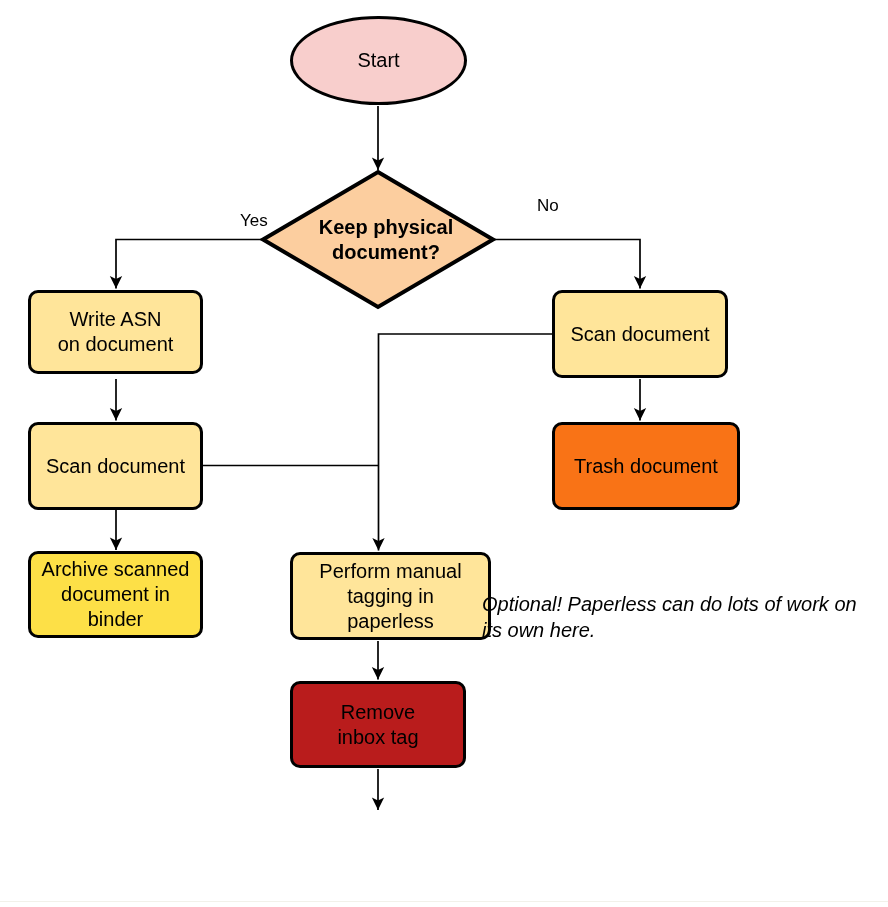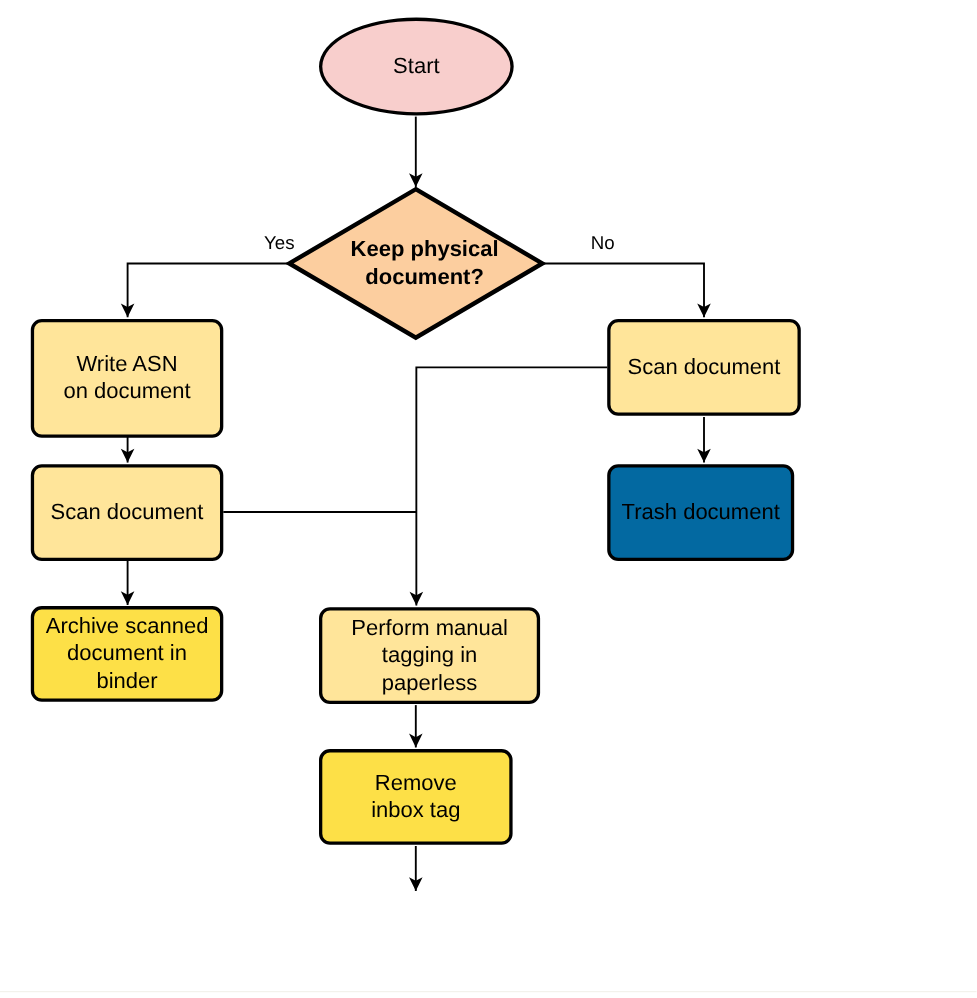--- a/index.html
+++ b/index.html
@@ -95,39 +95,41 @@
     <path class="edge" d="M203,465.5 L378.5,465.5"></path>
     <path class="edge" d="M378,641 L378,679.5" marker-end="url(#arrow)"></path>
     <path class="edge" d="M378,769 L378,810" marker-end="url(#arrow)"></path>
   </svg>
 
   <div class="node terminal" style="left: 290px; top: 16px; width: 177px; height: 89px; background: rgb(248, 206, 204);">Start</div>
 
   <div class="node decision-text" style="left:296px; top:204px; width:180px; height:71px;font-weight:bold;">Keep physical
 document?</div>
 
-  <div class="node process" style="left: 28px; top: 290px; width: 175px; height: 108px; background: rgb(255, 229, 154);">Write ASN
+  <div class="node process" style="left: 28px; top: 290px; width: 175px; height: 84px; background: rgb(255, 229, 154);">Write ASN
 on document</div>
 
   <div class="node process" style="left: 28px; top: 422px; width: 175px; height: 88px; background: rgb(255, 229, 154);">Scan document</div>
 
   <div class="node process" style="left: 28px; top: 551px; width: 175px; height: 87px; background: #fde047;">Archive scanned
 document in
 binder</div>
 
   <div class="node process" style="left: 552px; top: 290px; width: 176px; height: 88px; background: rgb(255, 229, 154);">Scan document</div>
 
-  <div class="node process" style="left: 552px; top: 422px; width: 170px; height: 88px; background: #0369a1;">Trash document</div>
+  <div class="node process" style="left: 552px; top: 422px; width: 188px; height: 88px; background: #f97316;">Trash document</div>
 
   <div class="node process" style="left: 290px; top: 552px; width: 201px; height: 88px; background: rgb(255, 229, 154);">Perform manual
 tagging in
 paperless</div>
 
-  <div class="node process" style="left: 290px; top: 681px; width: 176px; height: 87px; background: #fde047;">Remove
+  <div class="node process" style="left: 290px; top: 681px; width: 176px; height: 87px; background: #b91c1c;">Remove
 inbox tag</div>
 
 
   <span class="edge-label" style="left:210px; top:211px;">Yes</span>
-  <span class="edge-label" style="left:507px; top:211px;">No</span>
+  <span class="edge-label" style="left:507px; top:196px;">No</span>
 
+  <div class="annotation">Optional! Paperless can do lots of work on
+its own here.</div>
 
   <div class="bottom-hairline"></div>
 </div>
 
 </body></html>

